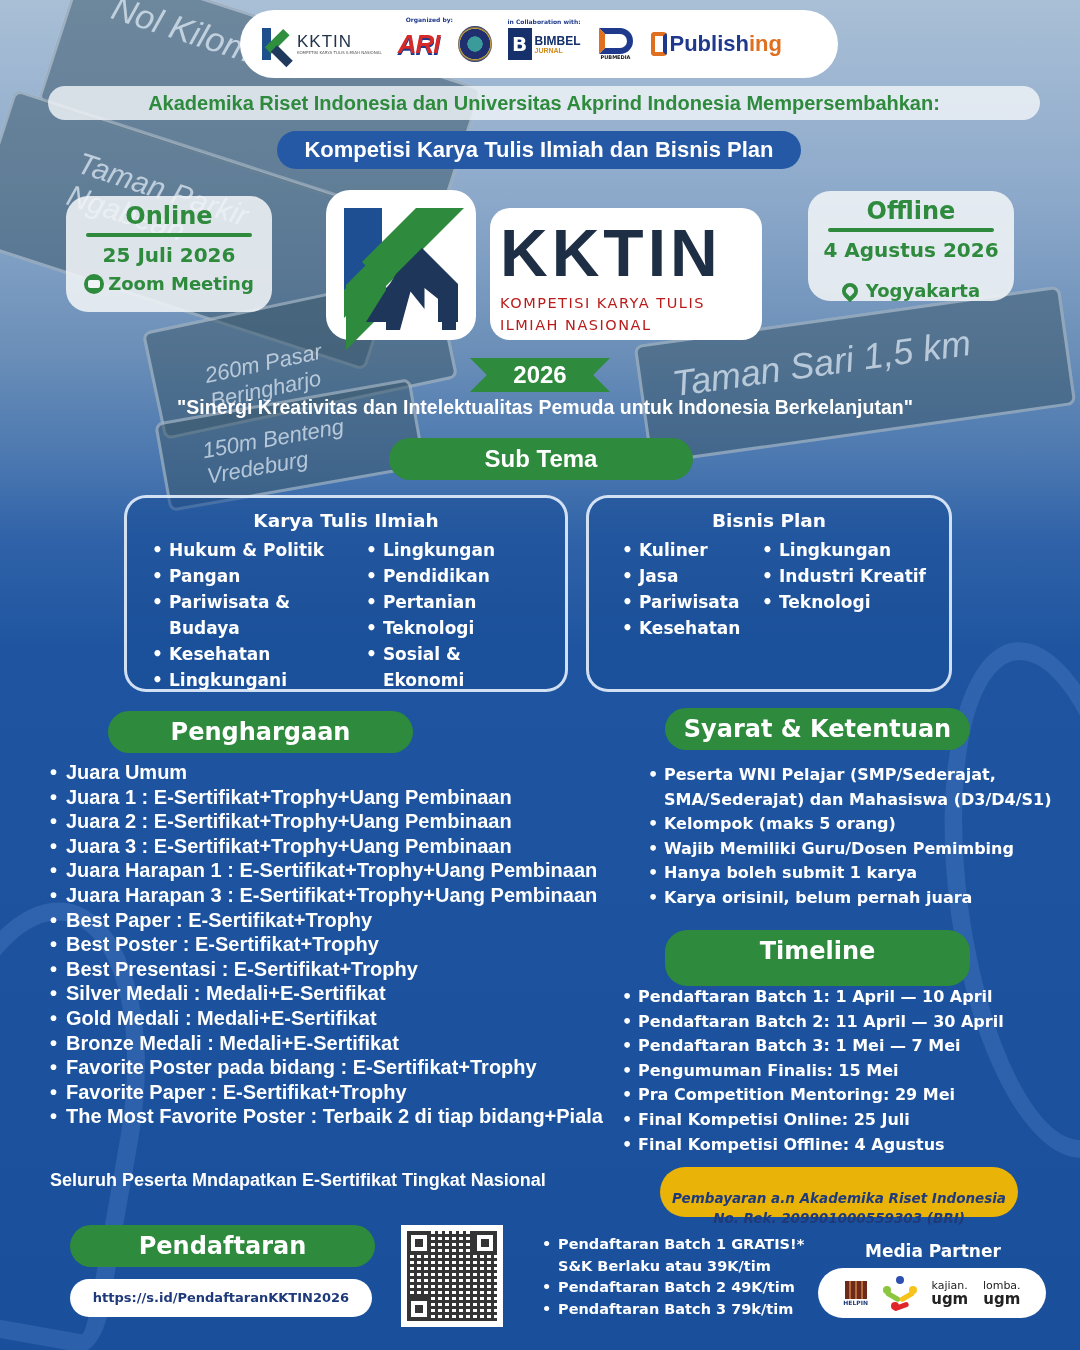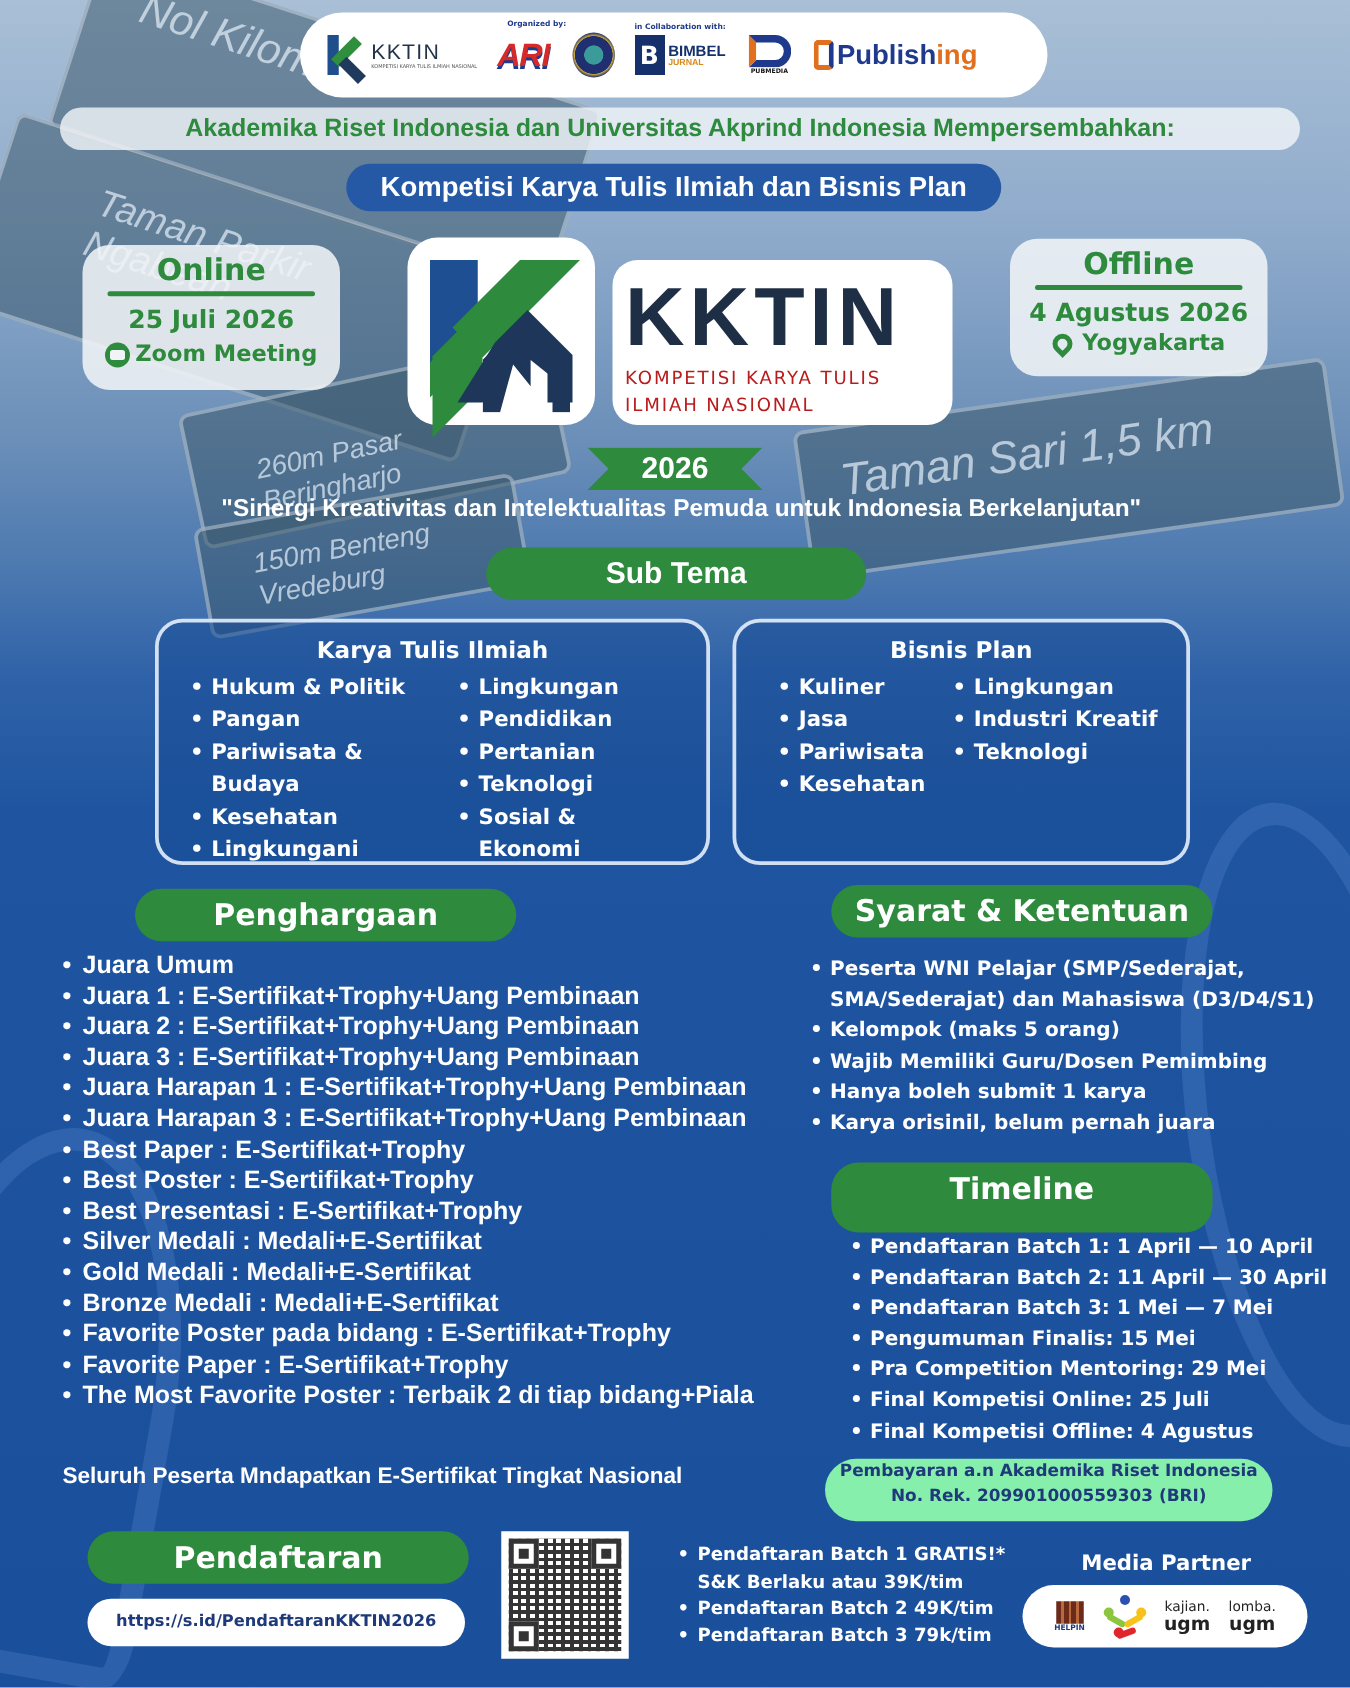--- a/index.html
+++ b/index.html
@@ -126,31 +126,31 @@
   .timeline-pill { left: 665px; top: 930px; width: 305px; height: 56px; line-height: 42px; font-size: 24px; }
   .daftar-pill { left: 70px; top: 1225px; width: 305px; height: 42px; line-height: 42px; font-size: 24px; }
 
   .bullet-list { position: absolute; list-style: none; }
   .bullet-list li { font-family: "Liberation Sans", sans-serif; font-weight: bold; font-size: 20px; line-height: 24.6px; position: relative; padding-left: 18px; white-space: nowrap; }
   .bullet-list li::before { content: "•"; position: absolute; left: 2px; }
   .awards { left: 48px; top: 760px; }
   .syarat { left: 646px; top: 763px; }
   .syarat li { font-family: "DejaVu Sans", sans-serif; font-size: 16px; line-height: 24.5px; }
   .syarat li .cont { display:block; }
-  .timeline { left: 678px; top: 985px; }
+  .timeline { left: 620px; top: 985px; }
   .timeline li { font-family: "DejaVu Sans", sans-serif; font-size: 16px; line-height: 24.6px; }
 
   .all-cert {
     position: absolute; left: 50px; top: 1170px; font-family: "Liberation Sans", sans-serif;
     font-weight: bold; font-size: 18px;
   }
   .payment {
     position: absolute; left: 660px; top: 1167px; width: 358px; height: 50px;
-    background: #86efac; border-radius: 25px; text-align: center; color: #1f3a7a;
-    font-family: "DejaVu Sans", sans-serif; font-weight: bold; font-size: 13.5px; line-height: 20px; padding-top: 0;
+    background: #eab308; border-radius: 25px; text-align: center; color: #1f3a7a;
+    font-family: "DejaVu Sans", sans-serif; font-weight: bold; font-size: 13.5px; line-height: 20px; padding-top: 21px; font-style: italic;
   }
   .url-pill {
     position: absolute; left: 70px; top: 1279px; width: 302px; height: 38px;
     background: #fff; border-radius: 19px; text-align: center; line-height: 38px;
     color: #1f3a7a; font-family: "DejaVu Sans", sans-serif; font-weight: bold; font-size: 13px;
   }
   .qr {
     position: absolute; left: 401px; top: 1225px; width: 102px; height: 102px; background: #fff; padding: 6px;
   }
   .qr .grid { width: 90px; height: 90px; position: relative;
@@ -240,21 +240,21 @@
   <div class="ml">
       <span class="zoom-ico"></span>
       <span>Zoom Meeting</span>
     </div>
 </div>
 
 <div class="mode-card offline">
   <div class="mt">Offline</div>
   <div class="mline"></div>
   <div class="md">4 Agustus 2026</div>
-  <div class="ml" style="margin-top:2px;text-align:right;">
+  <div class="ml" style="margin-top:18px;text-align:right;">
       <span class="pin-ico"></span>
       <span>Yogyakarta</span>
     </div>
 </div>
 
 <div class="main-logo">
   <div class="ml-mark">
     <i class="s1"></i>
       <i class="s3"></i>
       <i class="s4"></i>

